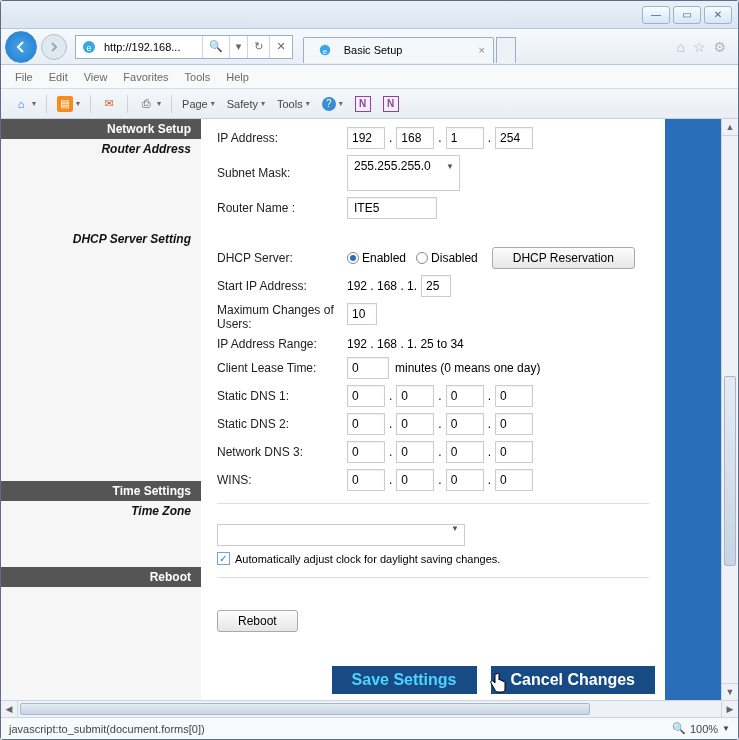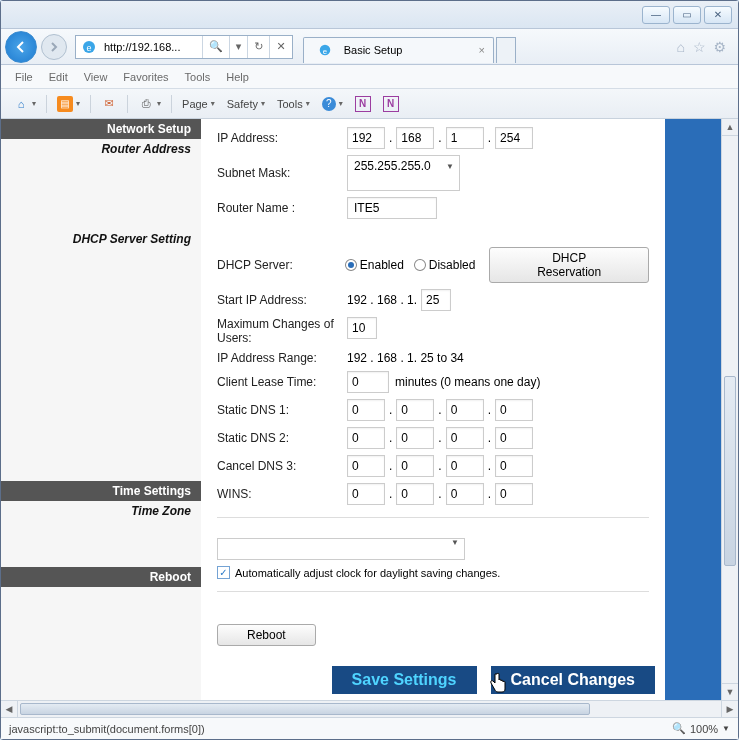--- a/index.html
+++ b/index.html
@@ -218,21 +218,21 @@
     display: inline-flex; align-items: center; justify-content: center;
     margin-right: 3px;
     vertical-align: middle;
   }
   .radio.checked::after {
     content: ""; width: 6px; height: 6px; border-radius: 50%; background: #2a6db8;
   }
   .btn {
     border: 1px solid #aaa;
     background: linear-gradient(#fdfdfd,#e6e6e6);
-    padding: 3px 29px;
+    padding: 3px 20px;
     font-size: 12px;
     border-radius: 3px;
     cursor: pointer;
   }
   .hr {
     border-top: 1px solid #ddd;
     margin: 12px 0;
   }
   .checkbox {
     width: 13px; height: 13px;
@@ -523,21 +523,21 @@
             <div class="form-label">Static DNS 2:</div>
             <input class="oct" value="0" style="">
               <span class="dot">.</span>
             <input class="oct" value="0" style="">
               <span class="dot">.</span>
             <input class="oct" value="0" style="">
               <span class="dot">.</span>
             <input class="oct" value="0" style="">
           </div>
           <div class="form-row">
-            <div class="form-label">Cancel DNS 3:</div>
+            <div class="form-label">Network DNS 3:</div>
             <input class="oct" value="0" style="">
               <span class="dot">.</span>
             <input class="oct" value="0" style="">
               <span class="dot">.</span>
             <input class="oct" value="0" style="">
               <span class="dot">.</span>
             <input class="oct" value="0" style="">
           </div>
           <div class="form-row">
             <div class="form-label">WINS:</div>

